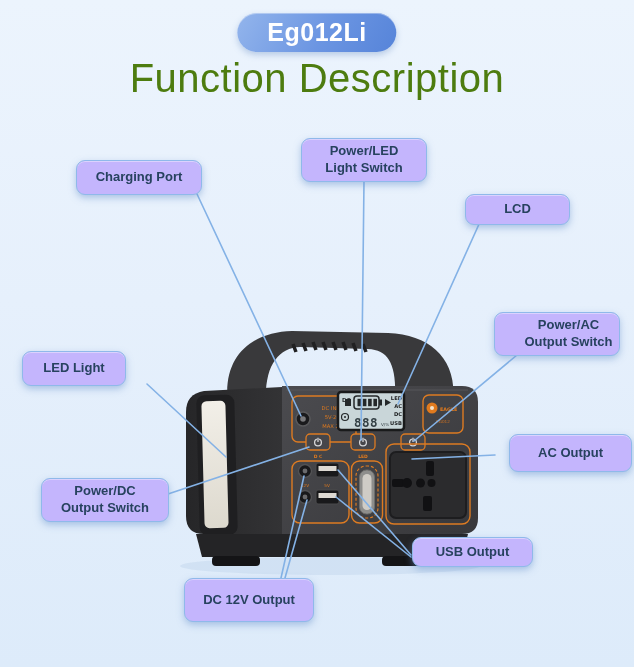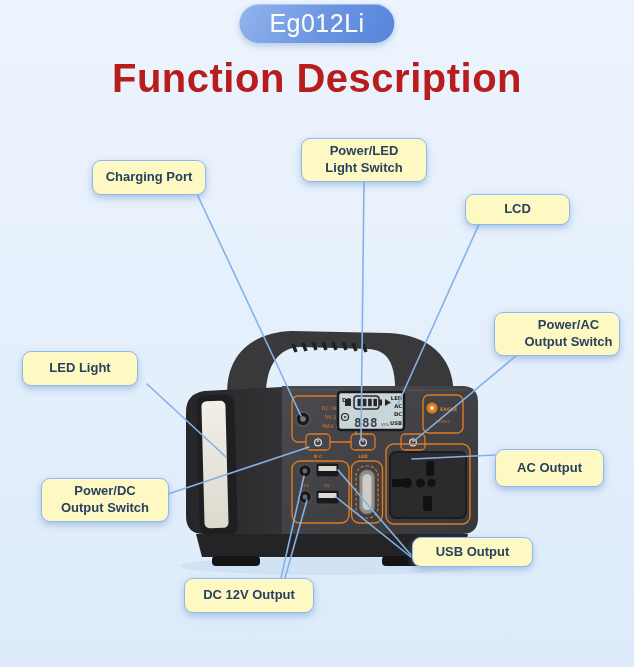--- a/index.html
+++ b/index.html
@@ -2,35 +2,35 @@
 <html><head>
 <meta charset="utf-8">
 <style>
   html,body{margin:0;padding:0;}
   body{
     width:634px;height:667px;position:relative;overflow:hidden;
     background:linear-gradient(180deg,#ecf4fd 0%,#e6f0fc 45%,#ddebfa 100%);
     font-family:"Liberation Sans",sans-serif;
   }
   .badge{
-    position:absolute;left:50%;top:4px;transform:translateX(-50%);
+    position:absolute;left:50%;top:13px;transform:translateX(-50%);
     padding:5px 30px;border-radius:20px;
     background:linear-gradient(120deg,#93b5ec 0%,#6b95e2 55%,#5684d9 100%);
-    color:#ffffff;font-size:25px;font-weight:normal;letter-spacing:.5px;
+    color:#ffffff;font-size:25px;font-weight:bold;letter-spacing:.5px;
     box-shadow:0 3px 6px rgba(90,130,190,.35), inset 0 1px 0 rgba(255,255,255,.35);
   }
   .title{
     position:absolute;top:56px;left:0;width:100%;margin:0;text-align:center;
-    font-size:40px;font-weight:bold;color:#b91c1c;letter-spacing:.5px;
+    font-size:40px;font-weight:normal;color:#4d7c0f;letter-spacing:.5px;
   }
   .scene{position:absolute;left:0;top:0;}
   .callout{
     position:absolute;box-sizing:border-box;
     display:flex;align-items:center;justify-content:center;text-align:center;
-    background:#fef9c3;border:1px solid #8fb9ea;border-radius:9px;
+    background:#c4b5fd;border:1px solid #8fb9ea;border-radius:9px;
     color:#27425f;font-size:13px;font-weight:bold;line-height:1.3;
     white-space:pre-line;padding:2px 6px;
     box-shadow:0 3px 7px rgba(110,150,205,.5), inset 0 1px 0 rgba(255,255,255,.4);
   }
   svg text{font-family:"DejaVu Sans",sans-serif;}
   svg text.seg{font-family:"DejaVu Sans Mono",monospace;}
 </style>
 </head>
 <body>
 
@@ -193,24 +193,24 @@
     <line x1="147" y1="384" x2="226" y2="457"></line>
     <line x1="168" y1="494" x2="309" y2="447"></line>
     <line x1="495" y1="455" x2="412" y2="459"></line>
     <line x1="411" y1="555" x2="338" y2="470"></line>
     <line x1="411" y1="557" x2="336" y2="497"></line>
     <line x1="281" y1="578" x2="304" y2="476"></line>
     <line x1="285" y1="578" x2="307" y2="500"></line>
   </g>
 </svg>
 
-<div class="callout" style="left:92px;  top:160px; width:114px; height:35px;">Charging Port</div>
+<div class="callout" style="left:76px;  top:160px; width:126px; height:35px;">Charging Port</div>
 <div class="callout" style="left:301px; top:138px; width:126px; height:44px;">Power/LED
 Light Switch</div>
 <div class="callout" style="left:465px; top:172px; width:105px; height:31px;margin-top:22px;">LCD</div>
 <div class="callout" style="left:494px; top:312px; width:126px; height:44px;padding-left:29px;">Power/AC
 Output Switch</div>
-<div class="callout" style="left:22px;  top:351px; width:116px; height:35px;">LED Light</div>
+<div class="callout" style="left:22px;  top:351px; width:104px; height:35px;">LED Light</div>
 <div class="callout" style="left:41px;  top:478px; width:128px; height:44px;">Power/DC
 Output Switch</div>
-<div class="callout" style="left:495px; top:434px; width:109px; height:38px;margin-top:15px;">AC Output</div>
+<div class="callout" style="left:509px; top:434px; width:123px; height:38px;">AC Output</div>
 <div class="callout" style="left:412px; top:537px; width:121px; height:30px;">USB Output</div>
-<div class="callout" style="left:184px; top:578px; width:130px; height:35px;">DC 12V Output</div>
+<div class="callout" style="left:184px; top:578px; width:130px; height:44px;">DC 12V Output</div>
 
 </body></html>

